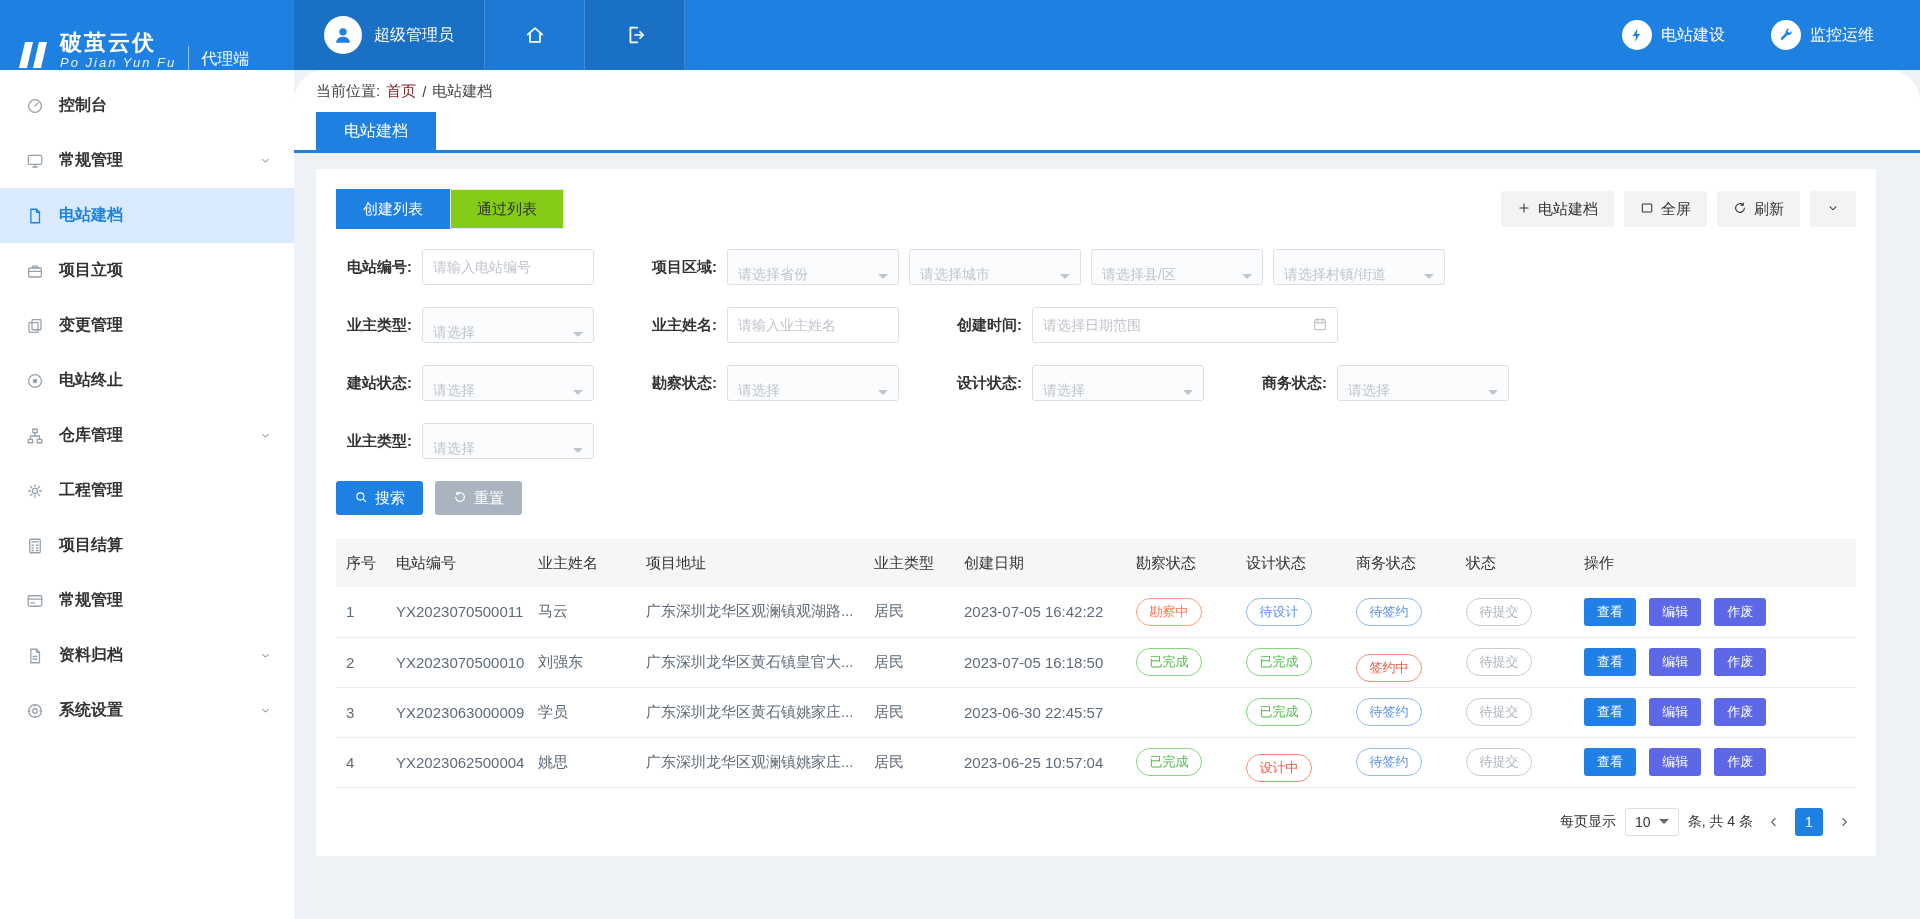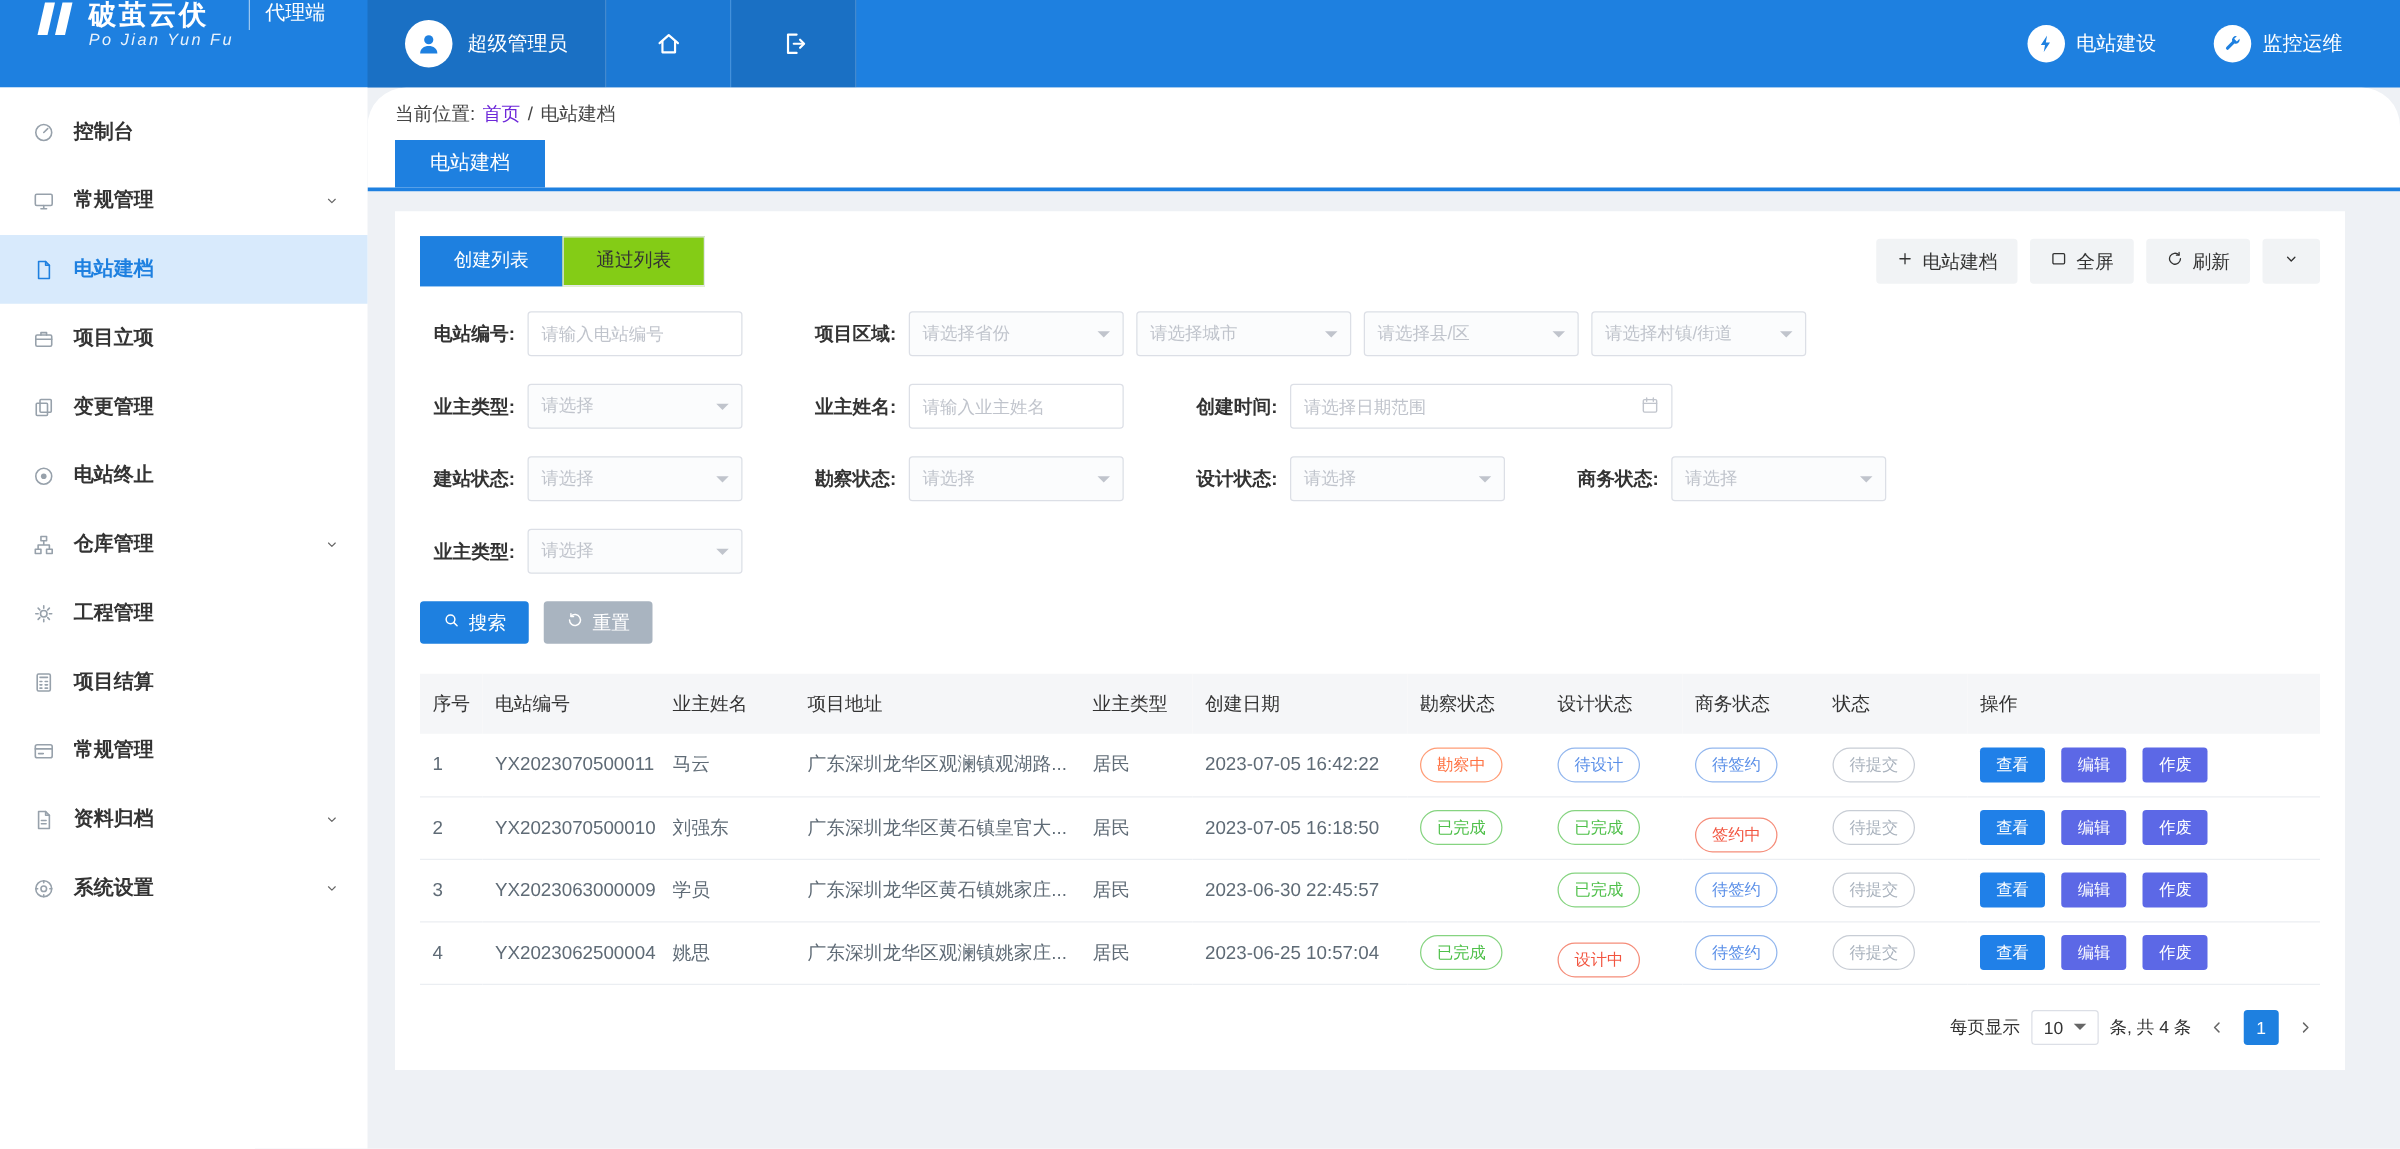--- a/index.html
+++ b/index.html
@@ -1,21 +1,21 @@
 <!DOCTYPE html>
 <html><head>
 <meta charset="utf-8">
 <style>
   * { margin:0; padding:0; box-sizing:border-box; }
   html,body { width:1920px; height:919px; overflow:hidden; }
   body { font-family:"Liberation Sans","DejaVu Sans",sans-serif; background:#eef1f5; color:#333; }
 
   
   .header { height:70px; background:#1e80e0; display:flex; align-items:stretch; color:#fff; }
-  .logo-area { width:294px; display:flex; align-items:flex-start; padding-left:27px; }
+  .logo-area { width:294px; display:flex; align-items:flex-end; padding-left:16px; }
   .logo-mark { margin-right:10px; display:flex; align-items:center; }
   .logo-text .t1 { font-size:22px; font-weight:bold; letter-spacing:2px; line-height:24px; }
   .logo-text .t2 { font-size:13px; letter-spacing:2px; opacity:.9;font-style:italic; }
   .portal-divider { border-left:1px solid rgba(255,255,255,.55); height:24px; margin:0 12px; }
   .portal { font-size:16px; }
   .hseg { display:flex; align-items:center; border-right:1px solid rgba(255,255,255,.18); cursor:pointer; }
   .seg-user { background:rgba(0,0,0,.12); padding:0 30px; gap:12px; }
   .seg-icon { background:rgba(0,0,0,.12); width:100px; justify-content:center; }
   .seg-icon.mid { background:rgba(0,0,0,.05); }
   .avatar { width:38px; height:38px; border-radius:50%; background:#fff; display:flex; align-items:center; justify-content:center; color:#1e80e0; }
@@ -30,42 +30,42 @@
   .sidebar { width:294px; background:#fff; padding-top:8px; flex-shrink:0; }
   .side-item { height:55px; display:flex; align-items:center; padding:0 22px 0 26px; gap:15px; font-size:16px; font-weight:600; color:#333; cursor:pointer; }
   .side-item .sicon { color:#97a1ab; display:flex; }
   .side-item .chev { margin-left:auto; color:#666; display:flex; }
   .side-item.active { background:#d8eafc; color:#1e80e0; }
   .side-item.active .sicon { color:#1e80e0; }
   .sicon svg, .chev svg { stroke:currentColor; fill:none; stroke-width:1.7; stroke-linecap:round; stroke-linejoin:round; }
 
   .main { flex:1; overflow:hidden; display:flex; flex-direction:column;border-radius:31px; }
   .breadcrumb-bar { height:42px; background:#fff; display:flex; align-items:center; gap:6px; padding-left:22px; font-size:15px; color:#444; }
-  .breadcrumb-bar a { color:#6d28d9; text-decoration:none; cursor:pointer; }
+  .breadcrumb-bar a { color:#7f1d1d; text-decoration:none; cursor:pointer; }
   .page-tab-row { background:#fff; border-bottom:3px solid #1e80e0; padding-left:22px; display:flex; align-items:flex-end; }
   .page-tab { height:38px; line-height:38px; padding:0 28px; background:#1e80e0; color:#fff; font-size:16px; cursor:pointer; }
 
   
   .card { background:#fff; margin:16px 44px 0 22px; padding:20px; }
   .panel-head { display:flex; justify-content:space-between; align-items:center; margin-bottom:20px; }
   .list-tabs { display:flex; }
   .ltab { height:40px; line-height:38px; padding:0 26px; font-size:15px; background:#84cc16; border:1px solid #e4e7eb; color:#333; cursor:pointer; }
   .ltab.active { background:#1e80e0; border-color:#1e80e0; color:#fff; }
   .toolbar { display:flex; }
   .tbtn { height:36px; padding:0 16px; margin-left:10px; background:#f1f3f5; border:none; border-radius:3px; color:#333; font-size:15px; display:inline-flex; align-items:center; gap:7px; cursor:pointer; font-family:inherit; }
   .tbtn svg { stroke:#333; fill:none; stroke-width:1.8; stroke-linecap:round; stroke-linejoin:round; }
 
   
   .filter-row { display:flex; margin-bottom:22px; }
   .fg { display:flex; align-items:center; margin-right:47px; }
   .fg:last-child { margin-right:0; }
   .flabel { width:76px; text-align:right; margin-right:10px; font-size:15px; font-weight:600; color:#333; flex-shrink:0; white-space:nowrap; }
   .f-input { width:172px; height:36px; border:1px solid #dcdfe6; border-radius:3px; padding:0 10px; font-size:14px; color:#333; font-family:inherit; outline:none; background:#fff; }
   .f-input::placeholder { color:#c0c4cc; }
-  .f-select { width:172px; height:36px; border:1px solid #dcdfe6; border-radius:3px; background:#fbfcfd; display:flex; align-items:center; justify-content:space-between; padding:0 10px; font-size:14px; color:#c0c4cc; cursor:pointer; }
+  .f-select { width:172px; height:36px; border:1px solid #dcdfe6; border-radius:3px; background:#fbfcfd; display:flex; align-items:flex-end; justify-content:space-between; padding:0 10px; font-size:14px; color:#c0c4cc; cursor:pointer; }
   .f-select + .f-select { margin-left:10px; }
   .caret { width:0; height:0; border:5px solid transparent; border-top-color:#c0c4cc; margin-top:5px; }
   .date-wrap { position:relative; }
   .date-wrap .f-input { width:306px; padding-right:34px; }
   .date-wrap .cal { position:absolute; right:10px; top:9px; color:#c0c4cc; }
   .date-wrap svg { stroke:#c0c4cc; fill:none; stroke-width:1.7; stroke-linecap:round; }
 
   .filter-actions { display:flex; gap:12px; margin:2px 0 24px 0; }
   .btn { height:34px; padding:0 18px; border:none; border-radius:3px; color:#fff; font-size:15px; display:inline-flex; align-items:center; gap:7px; cursor:pointer; font-family:inherit; }
   .btn svg { stroke:#fff; fill:none; stroke-width:2; stroke-linecap:round; stroke-linejoin:round; }

